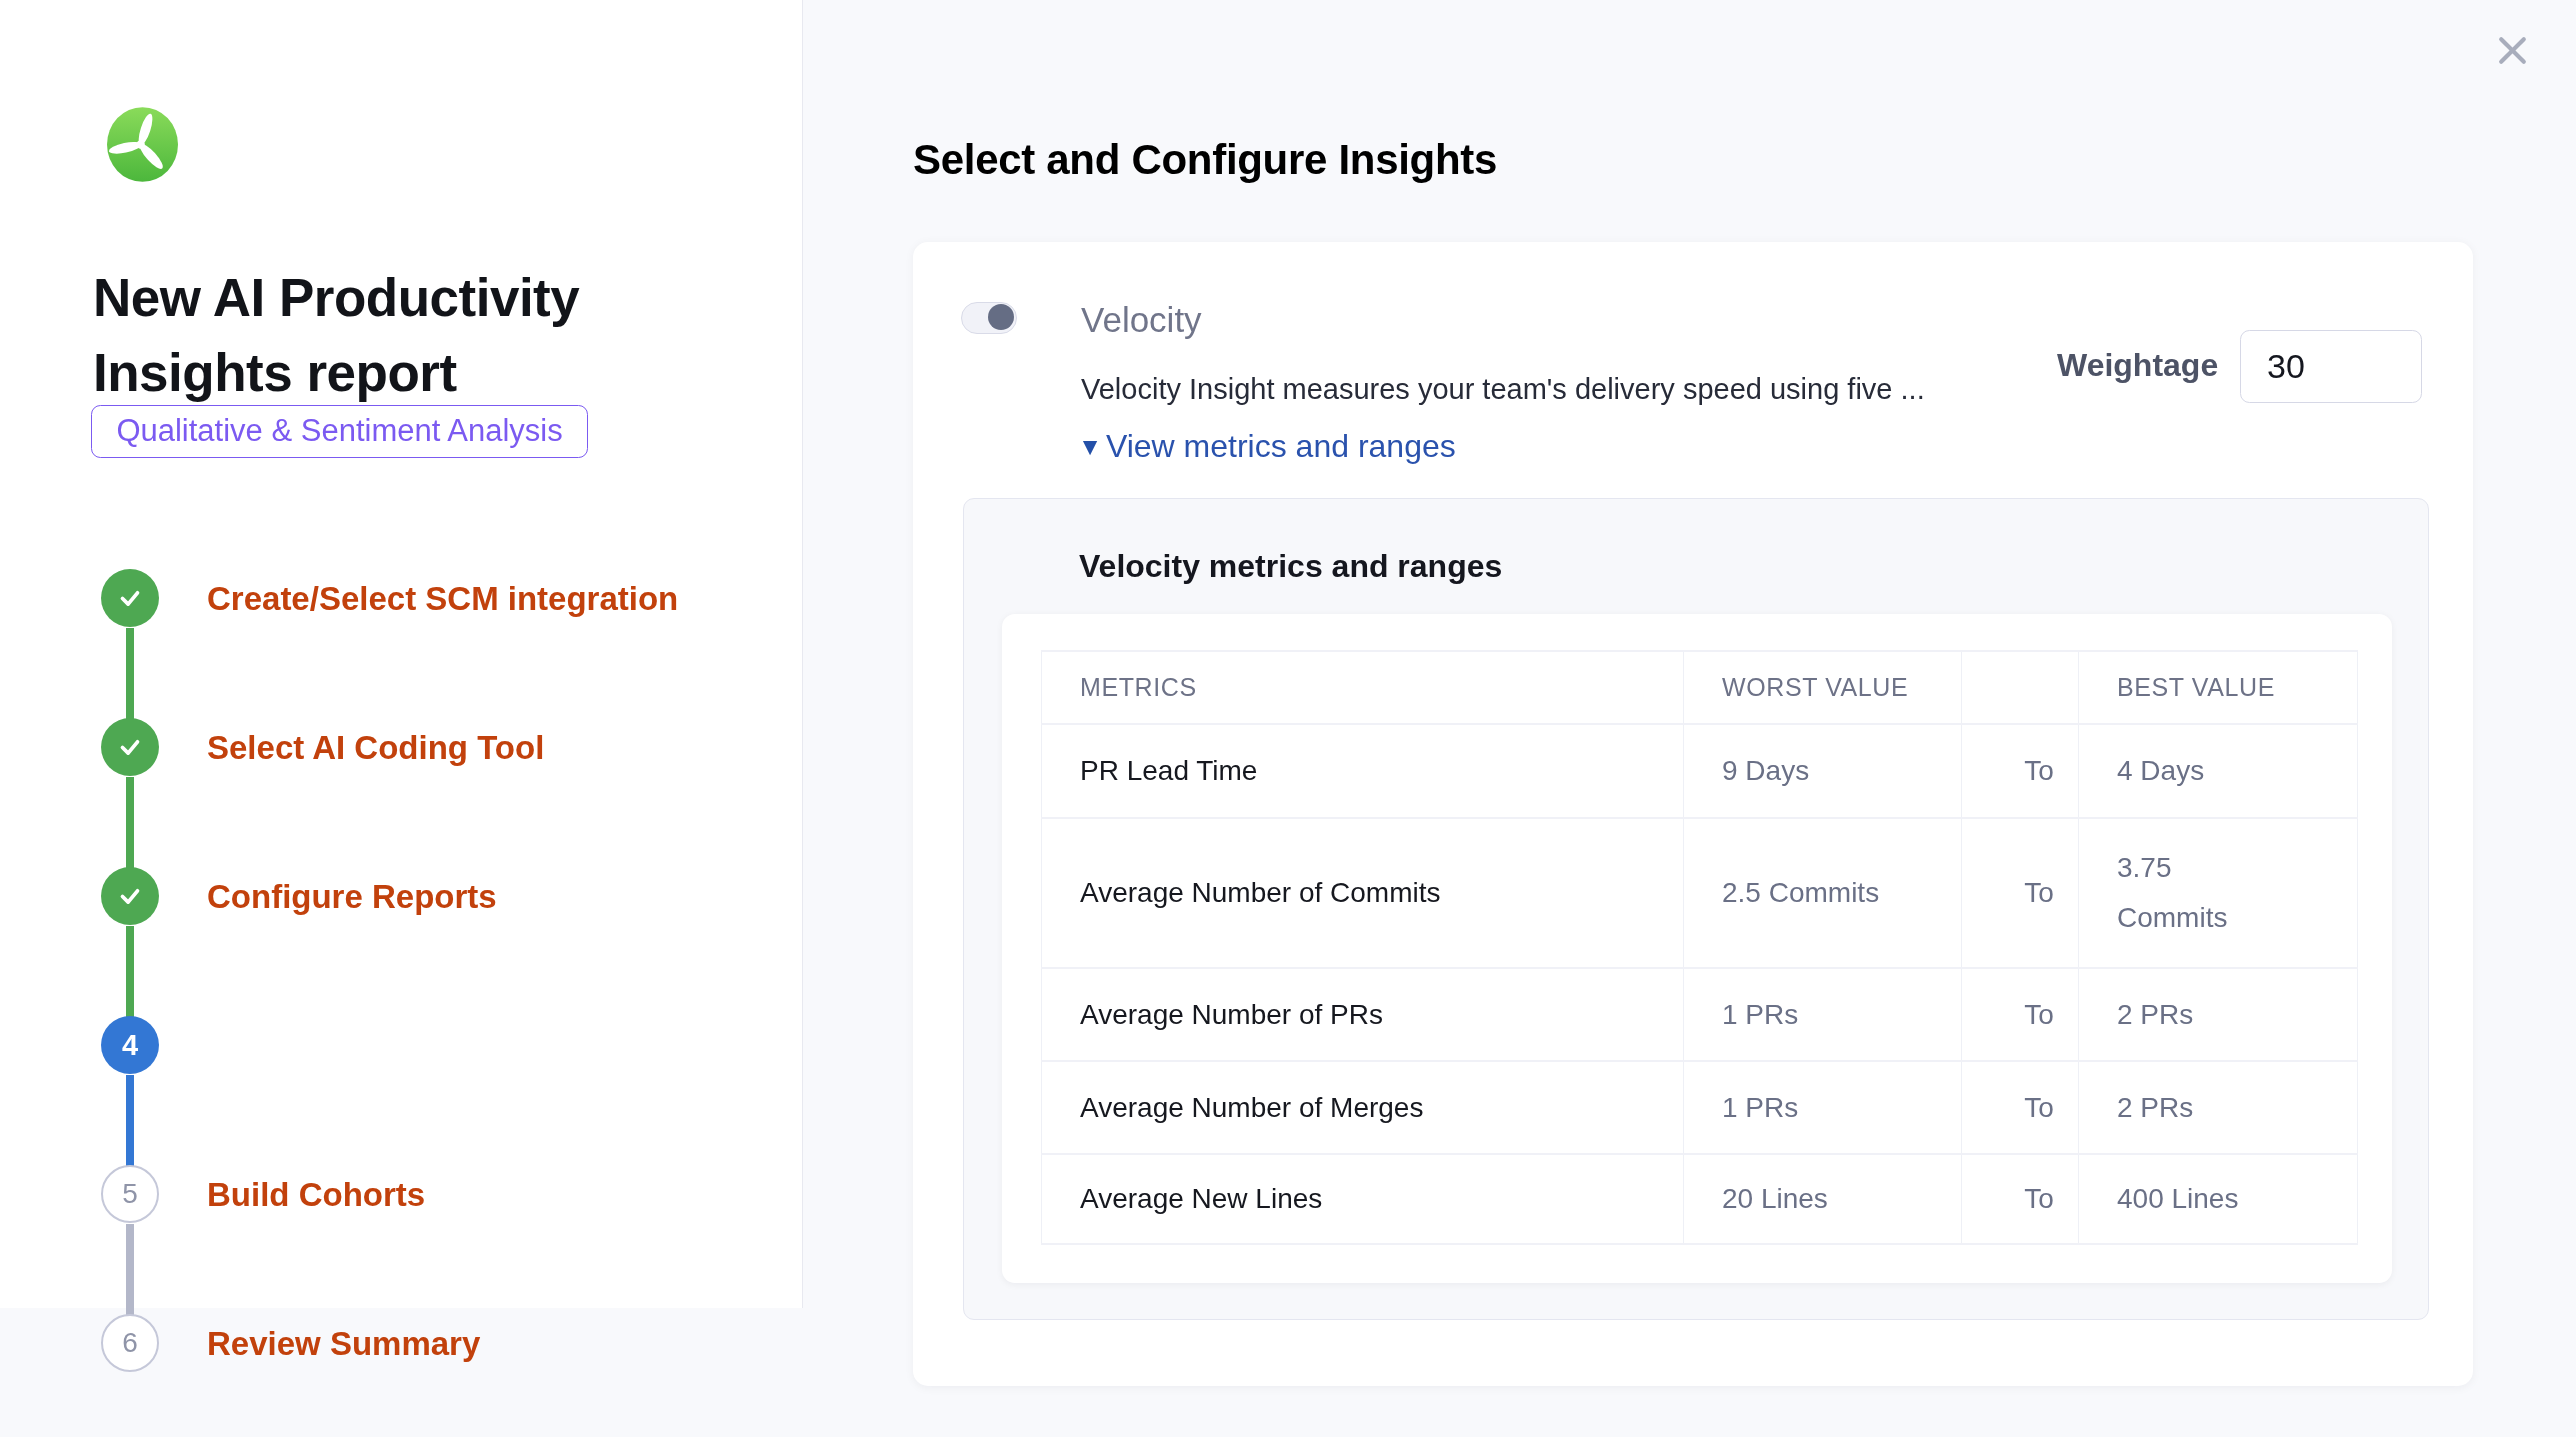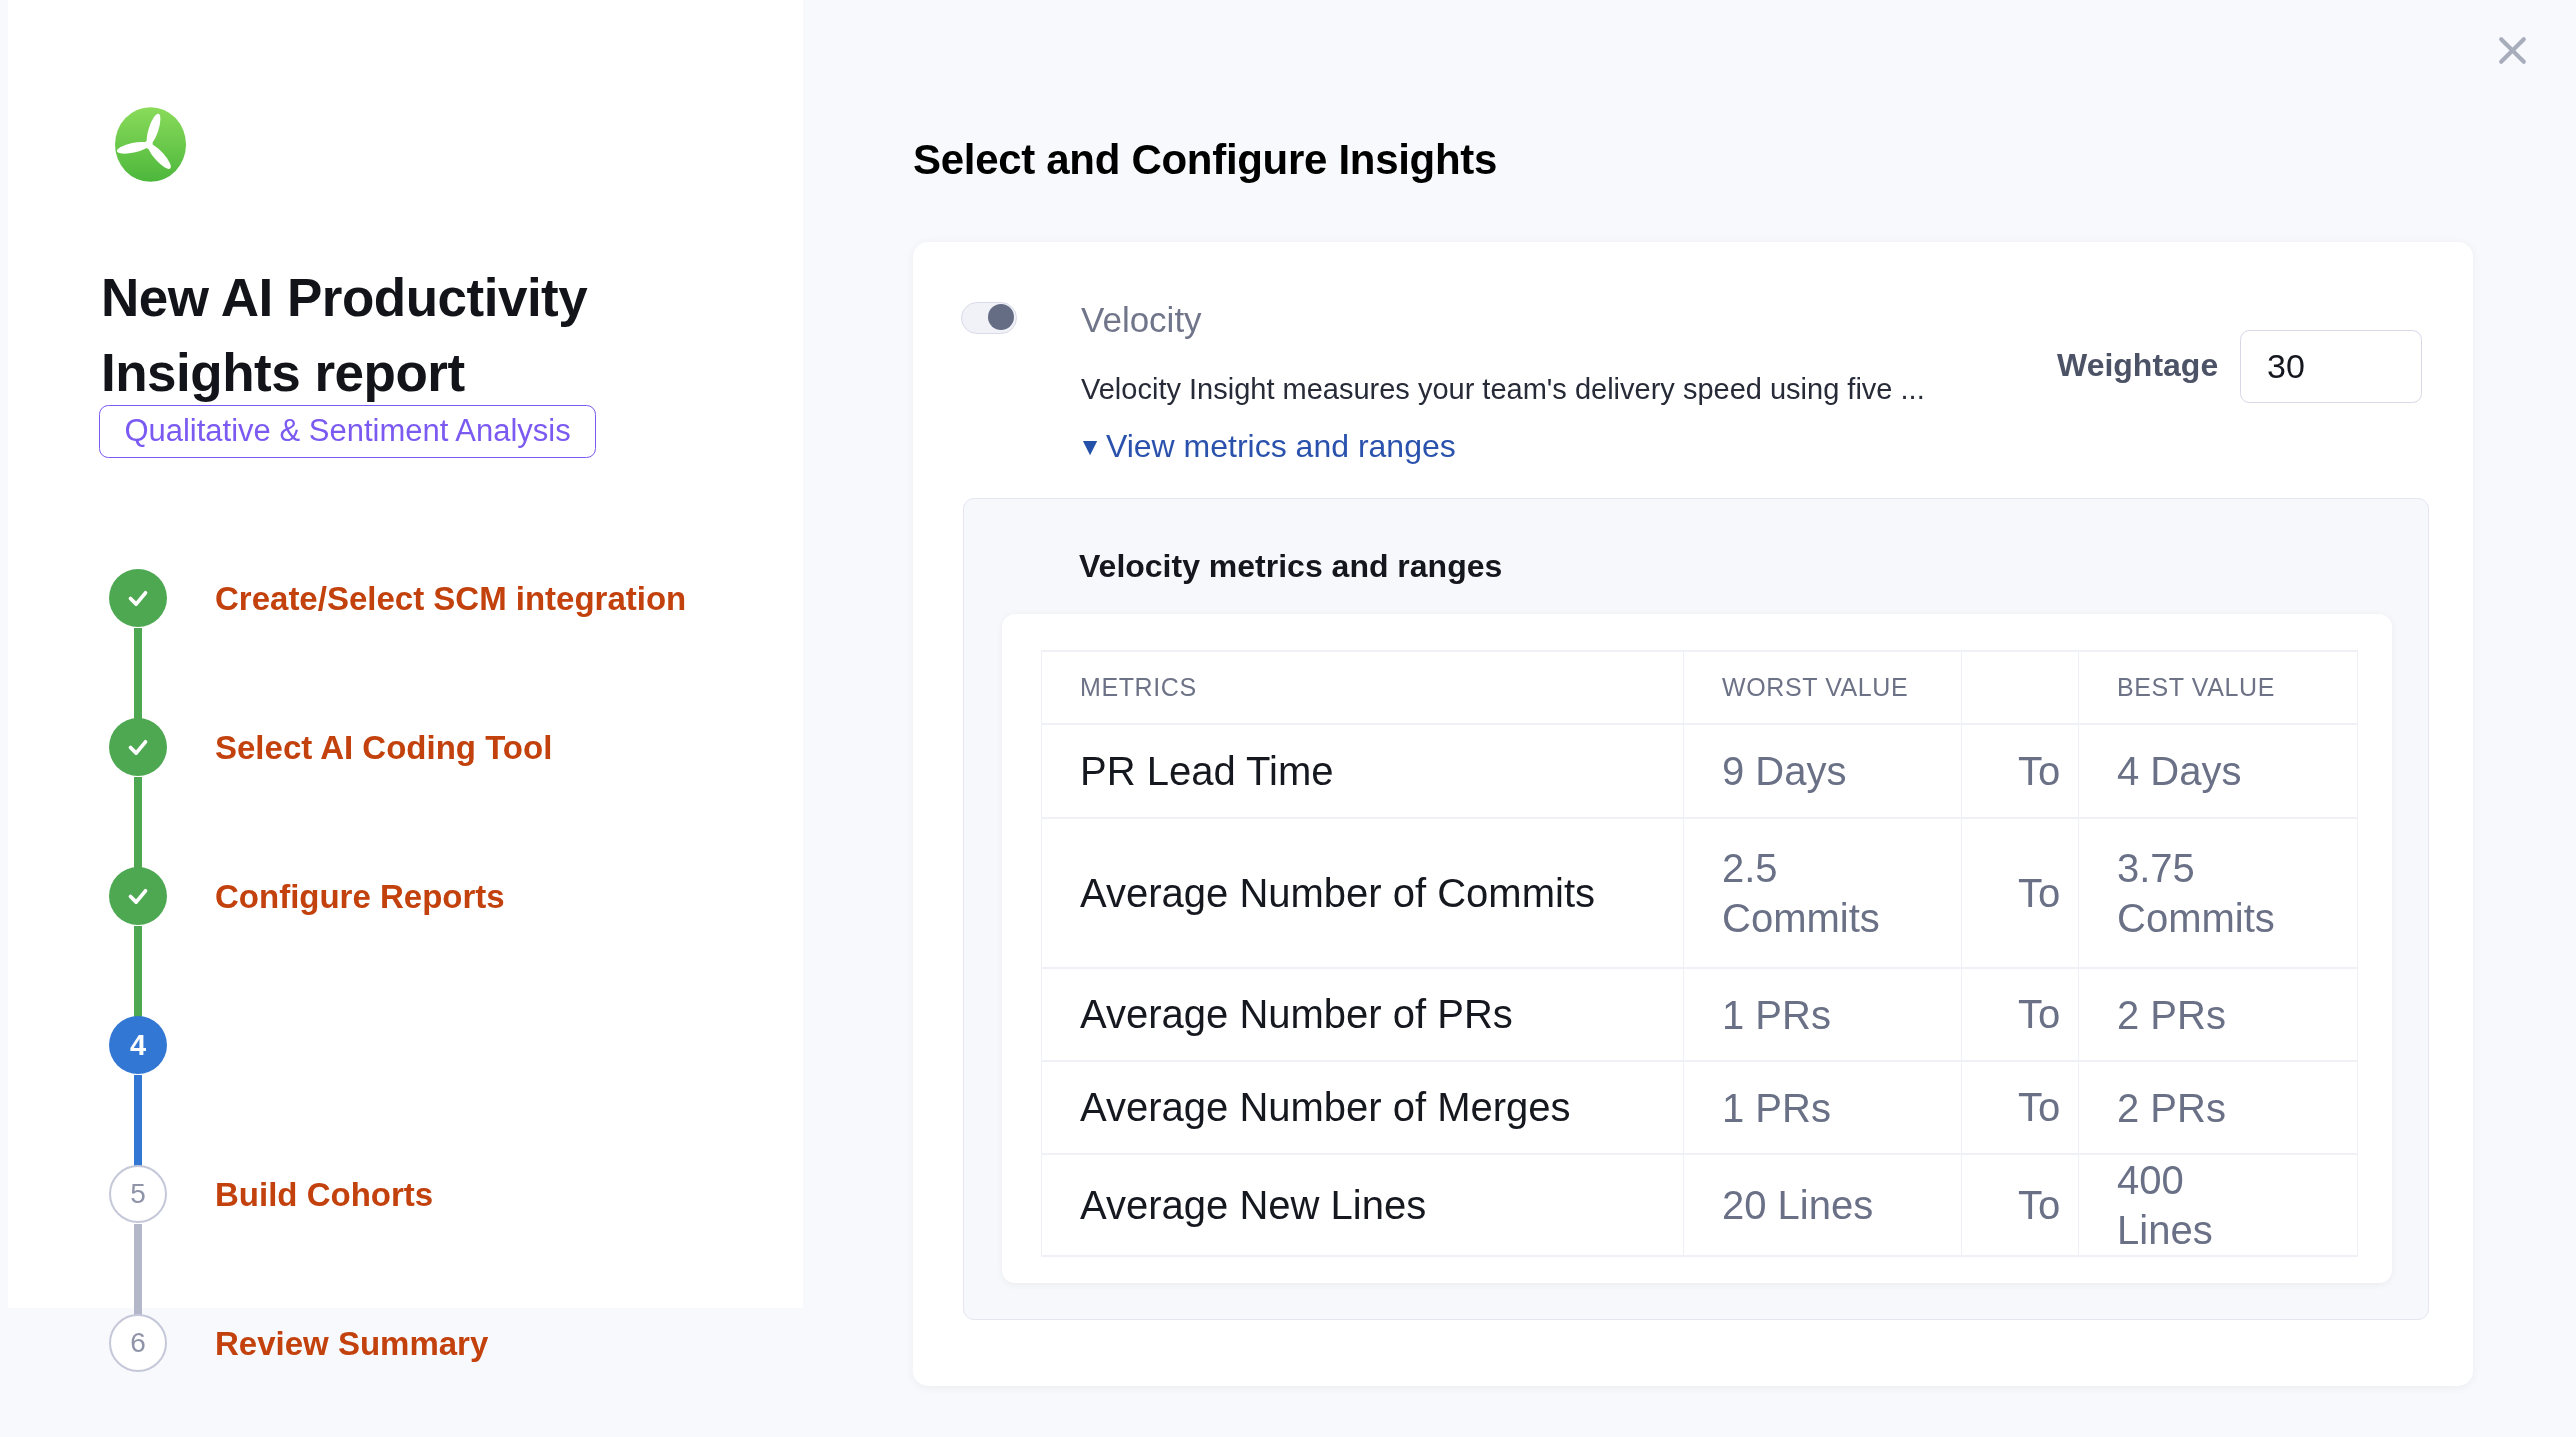--- a/index.html
+++ b/index.html
@@ -1,20 +1,20 @@
 <!DOCTYPE html>
 <html style="font-size:15px"><head>
 <meta charset="utf-8">
 <style>
   html,body{margin:0;padding:0;}
   body{font-family:"Liberation Sans","DejaVu Sans",sans-serif;}
   .stage{position:relative;width:2576px;height:1437px;background:#f8f9fc;overflow:hidden;}
 
   
-  .sidebar{position:absolute;left:8px;top:0;width:802px;height:1308px;background:#ffffff;border-right:0.9px solid #e8e9f0;}
+  .sidebar{position:absolute;left:0;top:0;width:802px;height:1308px;background:#ffffff;border-right:0.9px solid #e8e9f0;}
   .logo{position:absolute;left:107px;top:107px;width:71px;height:75px;}
   .side-title{position:absolute;left:93px;top:224px;width:564px;font-size:53px;line-height:75px;font-weight:700;color:#121419;letter-spacing:-0.5px;}
   .badge{position:absolute;left:91px;top:405px;height:53px;line-height:49px;padding:0 24.4px;border:1.9px solid #7b5af1;border-radius:9.4px;color:#7b5af1;font-size:31px;background:#ffffff;box-sizing:border-box;white-space:nowrap;}
   .stepper{position:absolute;left:0;top:0;width:802px;height:1437px;}
   .step-circle{position:absolute;left:101px;width:58px;height:58px;border-radius:50%;box-sizing:border-box;display:flex;align-items:center;justify-content:center;}
   .step-circle.done{background:#4EA852;}
   .step-circle.active{background:#3377D4;color:#fff;font-size:29px;font-weight:700;}
   .step-circle.pending{background:#fff;border:2.8px solid #c5c8d9;color:#8f94a8;font-size:28px;font-weight:400;}
   .step-connector{position:absolute;left:126px;width:7.5px;}
   .step-label{position:absolute;left:207px;width:564px;font-size:33px;line-height:49px;font-weight:700;color:#c2410c;}
@@ -36,21 +36,21 @@
   .metrics-link{position:absolute;left:165px;top:186px;font-size:32px;color:#2a52ad;cursor:pointer;display:flex;align-items:center;}
   .metrics-link .tri{font-size:24.4px;margin-right:3.8px;color:#2450a8;}
 
   .inner-panel{position:absolute;left:50px;top:256px;width:1466px;height:822px;background:#f7f8fb;border:1.9px solid #e4e6f0;border-radius:11px;box-sizing:border-box;}
   .inner-title{position:absolute;left:115px;top:49px;font-size:32px;font-weight:700;color:#15171f;}
   .table-card{position:absolute;left:38px;top:115px;width:1390px;height:669px;background:#ffffff;border-radius:13px;box-shadow:0 1.9px 7.5px rgba(20,24,40,0.05);}
 
   table.metrics{position:absolute;left:39px;top:36px;width:1316px;border-collapse:collapse;table-layout:fixed;}
   table.metrics th, table.metrics td{border-left:1.9px solid #eef0f6;border-right:1.9px solid #eef0f6;border-top:2.8px solid #f0f1f7;border-bottom:2.8px solid #f0f1f7;vertical-align:middle;}
   table.metrics th{height:71px;text-align:left;padding:0 0 0 38px;font-size:25px;font-weight:400;color:#6d7287;letter-spacing:0.6px;}
-  table.metrics td{font-size:40px;padding:0 0 0 38px;}
+  table.metrics td{font-size:28px;padding:0 0 0 38px;}
   td.metric-cell{color:#16181f;}
   td.value-cell{color:#6a7086;}
   td.to-cell{color:#6a7086;text-align:center;padding:0;}
   td.value-cell .val{display:inline-block;max-width:171px;line-height:50px;}
 </style>
 </head>
 <body>
 
 <div class="stage">
 

